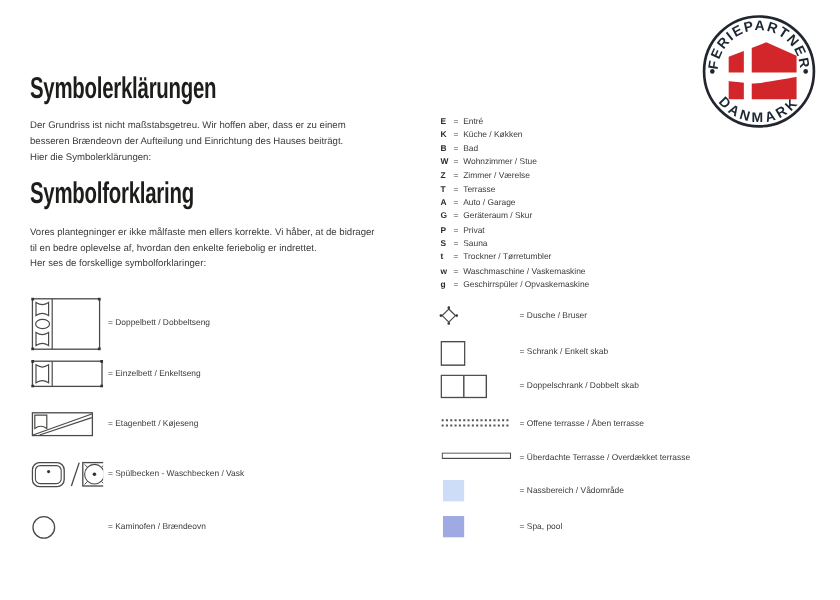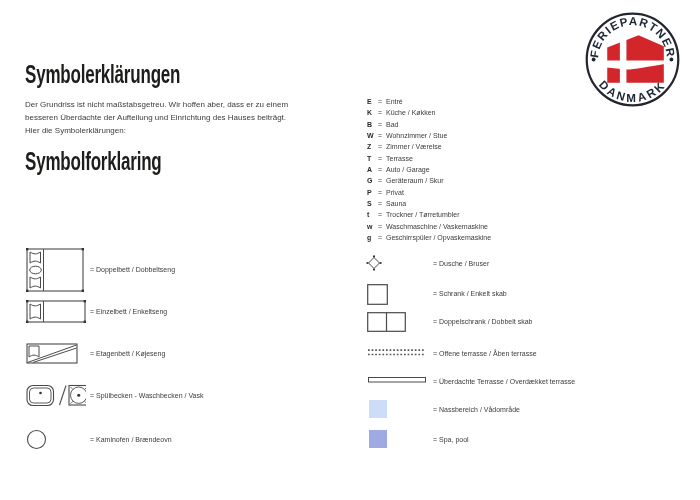--- a/index.html
+++ b/index.html
@@ -49,24 +49,27 @@
 
   .logo { position:absolute; left:584px; top:11px; }
 </style>
 </head>
 <body>
 
 <div class="page">
 
   <div id="title-de" class="h-title">Symbolerklärungen</div>
   <div id="para-de" class="para">Der Grundriss ist nicht maßstabsgetreu. Wir hoffen aber, dass er zu einem
-besseren Überdachte der Aufteilung und Einrichtung des Hauses beiträgt.
+besseren Brændeovn der Aufteilung und Einrichtung des Hauses beiträgt.
 Hier die Symbolerklärungen:</div>
 
   <div id="title-da" class="h-title">Symbolforklaring</div>
+  <div id="para-da" class="para">Vores plantegninger er ikke målfaste men ellers korrekte. Vi håber, at de bidrager
+til en bedre oplevelse af, hvordan den enkelte feriebolig er indrettet.
+Her ses de forskellige symbolforklaringer:</div>
 
   <div class="code-list">
     <div class="code-row"><span class="code-letter">E</span><span class="code-eq">=</span><span class="code-label">Entré</span></div>
     <div class="code-row"><span class="code-letter">K</span><span class="code-eq">=</span><span class="code-label">Küche / Køkken</span></div>
     <div class="code-row"><span class="code-letter">B</span><span class="code-eq">=</span><span class="code-label">Bad</span></div>
     <div class="code-row"><span class="code-letter">W</span><span class="code-eq">=</span><span class="code-label">Wohnzimmer / Stue</span></div>
     <div class="code-row"><span class="code-letter">Z</span><span class="code-eq">=</span><span class="code-label">Zimmer / Værelse</span></div>
     <div class="code-row"><span class="code-letter">T</span><span class="code-eq">=</span><span class="code-label">Terrasse</span></div>
     <div class="code-row"><span class="code-letter">A</span><span class="code-eq">=</span><span class="code-label">Auto / Garage</span></div>
     <div class="code-row"><span class="code-letter">G</span><span class="code-eq">=</span><span class="code-label">Geräteraum / Skur</span></div>

